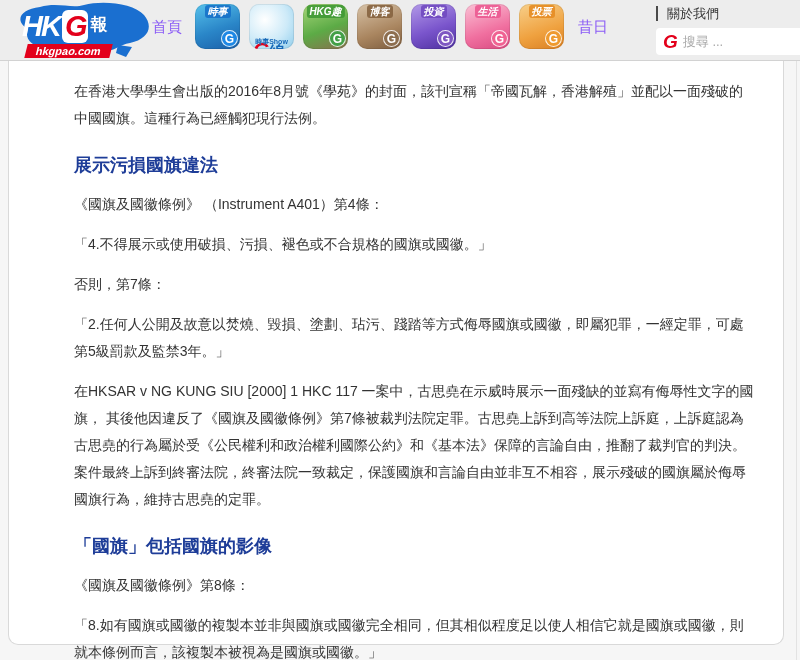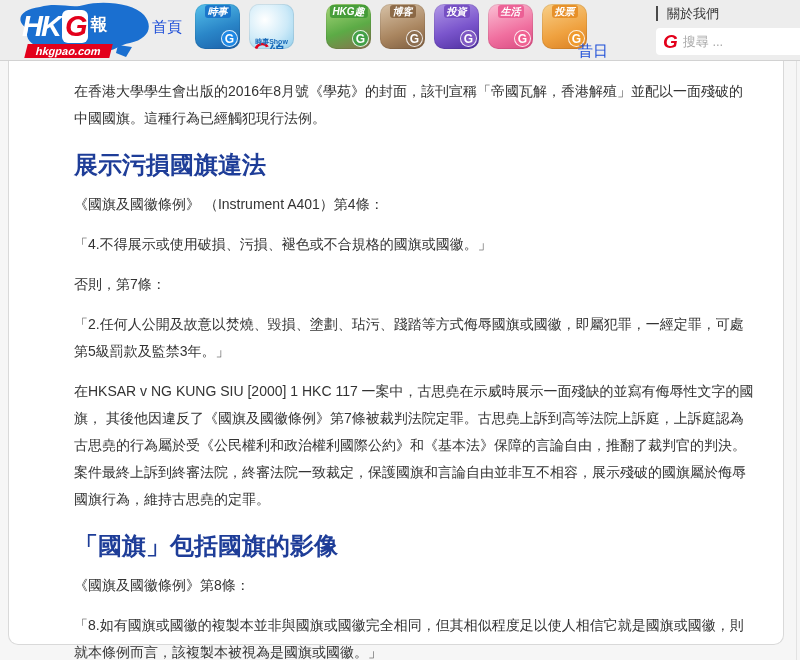--- a/index.html
+++ b/index.html
@@ -33,24 +33,24 @@
     display:inline-block; font-size:17px; letter-spacing:0; font-style:normal;
     vertical-align:6px; margin-left:2px; text-shadow:0 0 1px #0a4ea0;
   }
   .logo-banner {
     position:absolute; left:20px; bottom:1px; background:#e3001b; color:#fff;
     font-size:11px; font-weight:bold; padding:1px 10px; transform:skewX(-14deg);
     letter-spacing:0;
   }
 
   .nav-home, .nav-past {
-    position:absolute; top:18px; font-size:15px; color:#1d4ed8; cursor:pointer;
+    position:absolute; top:18px; font-size:15px; color:#8b5cf6; cursor:pointer;
   }
   .nav-home { left:152px; }
-  .nav-past { left:578px;margin-top:24px; }
+  .nav-past { left:578px; }
 
   
   .icon-row { position:absolute; left:195px; top:4px; display:flex; gap:9px; }
   .gicon {
     position:relative; width:45px; height:45px; border-radius:10px;
     cursor:pointer; overflow:hidden; box-shadow:0 0 0 1px rgba(0,0,0,.08) inset;
   }
   .gicon .ilabel {
     position:absolute; top:1px; left:50%; transform:translateX(-50%);
     font-size:10px; font-weight:bold; color:#fff; padding:0 3px;
@@ -63,21 +63,21 @@
   }
   .ic-news  { background:linear-gradient(160deg,#57c2ec 0%,#2a86c8 55%,#1a5fa8 100%); }
   .ic-news .ilabel { background:rgba(20,110,200,.85); }
   .ic-news .gbadge { background:#1e88e5; }
   .ic-gline { background:radial-gradient(circle at 35% 35%,#ffffff 0%,#cdeaf8 55%,#8fcdec 100%); }
   .gline-main { position:absolute; left:4px; top:8px; white-space:nowrap;margin-top:26px; }
   .gline-g { color:#e3001b; font-size:21px; font-weight:bold; font-style:italic; }
   .gline-xian { color:#1668b8; font-size:16px; font-weight:bold; }
   .gline-sub { position:absolute; bottom:2px; left:50%; transform:translateX(-50%);
                font-size:7px; font-weight:bold; color:#1668b8; white-space:nowrap; }
-  .ic-fun   { background:linear-gradient(160deg,#a8d77a 0%,#5cab46 55%,#8a6f4e 100%);margin-left:23px; }
+  .ic-fun   { background:linear-gradient(160deg,#a8d77a 0%,#5cab46 55%,#8a6f4e 100%); }
   .ic-fun .ilabel { background:rgba(60,150,50,.85); }
   .ic-fun .gbadge { background:#43a047; }
   .ic-blog  { background:linear-gradient(160deg,#d8c3a8 0%,#a9855f 60%,#7c5c3e 100%); }
   .ic-blog .ilabel { background:rgba(130,95,60,.85); }
   .ic-blog .gbadge { background:#8d6e4f; }
   .ic-invest{ background:linear-gradient(160deg,#b39ae8 0%,#7a55cc 55%,#4d2f9e 100%); }
   .ic-invest .ilabel { background:rgba(110,70,190,.85); }
   .ic-invest .gbadge { background:#7e57c2; }
   .ic-life  { background:linear-gradient(160deg,#fbc2d6 0%,#f06f9f 60%,#d84a80 100%); }
   .ic-life .ilabel { background:rgba(235,90,145,.9); }
@@ -105,21 +105,21 @@
 
   
   .card {
     position:absolute; left:8px; top:53px; width:776px; height:592px;
     background:#fff; border:1px solid #d9d9d9; border-top:none;
     border-radius:0 0 10px 10px;
     padding:12px 28px 20px 65px;
   }
   .card p { font-size:14px; line-height:27px; margin:13px 0; color:#333; }
   .card h2 {
-    font-size:24px; line-height:26px; margin:20px 0 12px 0;
+    font-size:18px; line-height:26px; margin:20px 0 12px 0;
     color:#1e3d98; font-weight:bold;
   }
   .scroll-line { position:absolute; right:3px; top:53px; height:607px; width:1px; background:#e3e3e3; }
 </style>
 </head>
 <body>
 
 <div class="header">
 
   <div class="logo">

